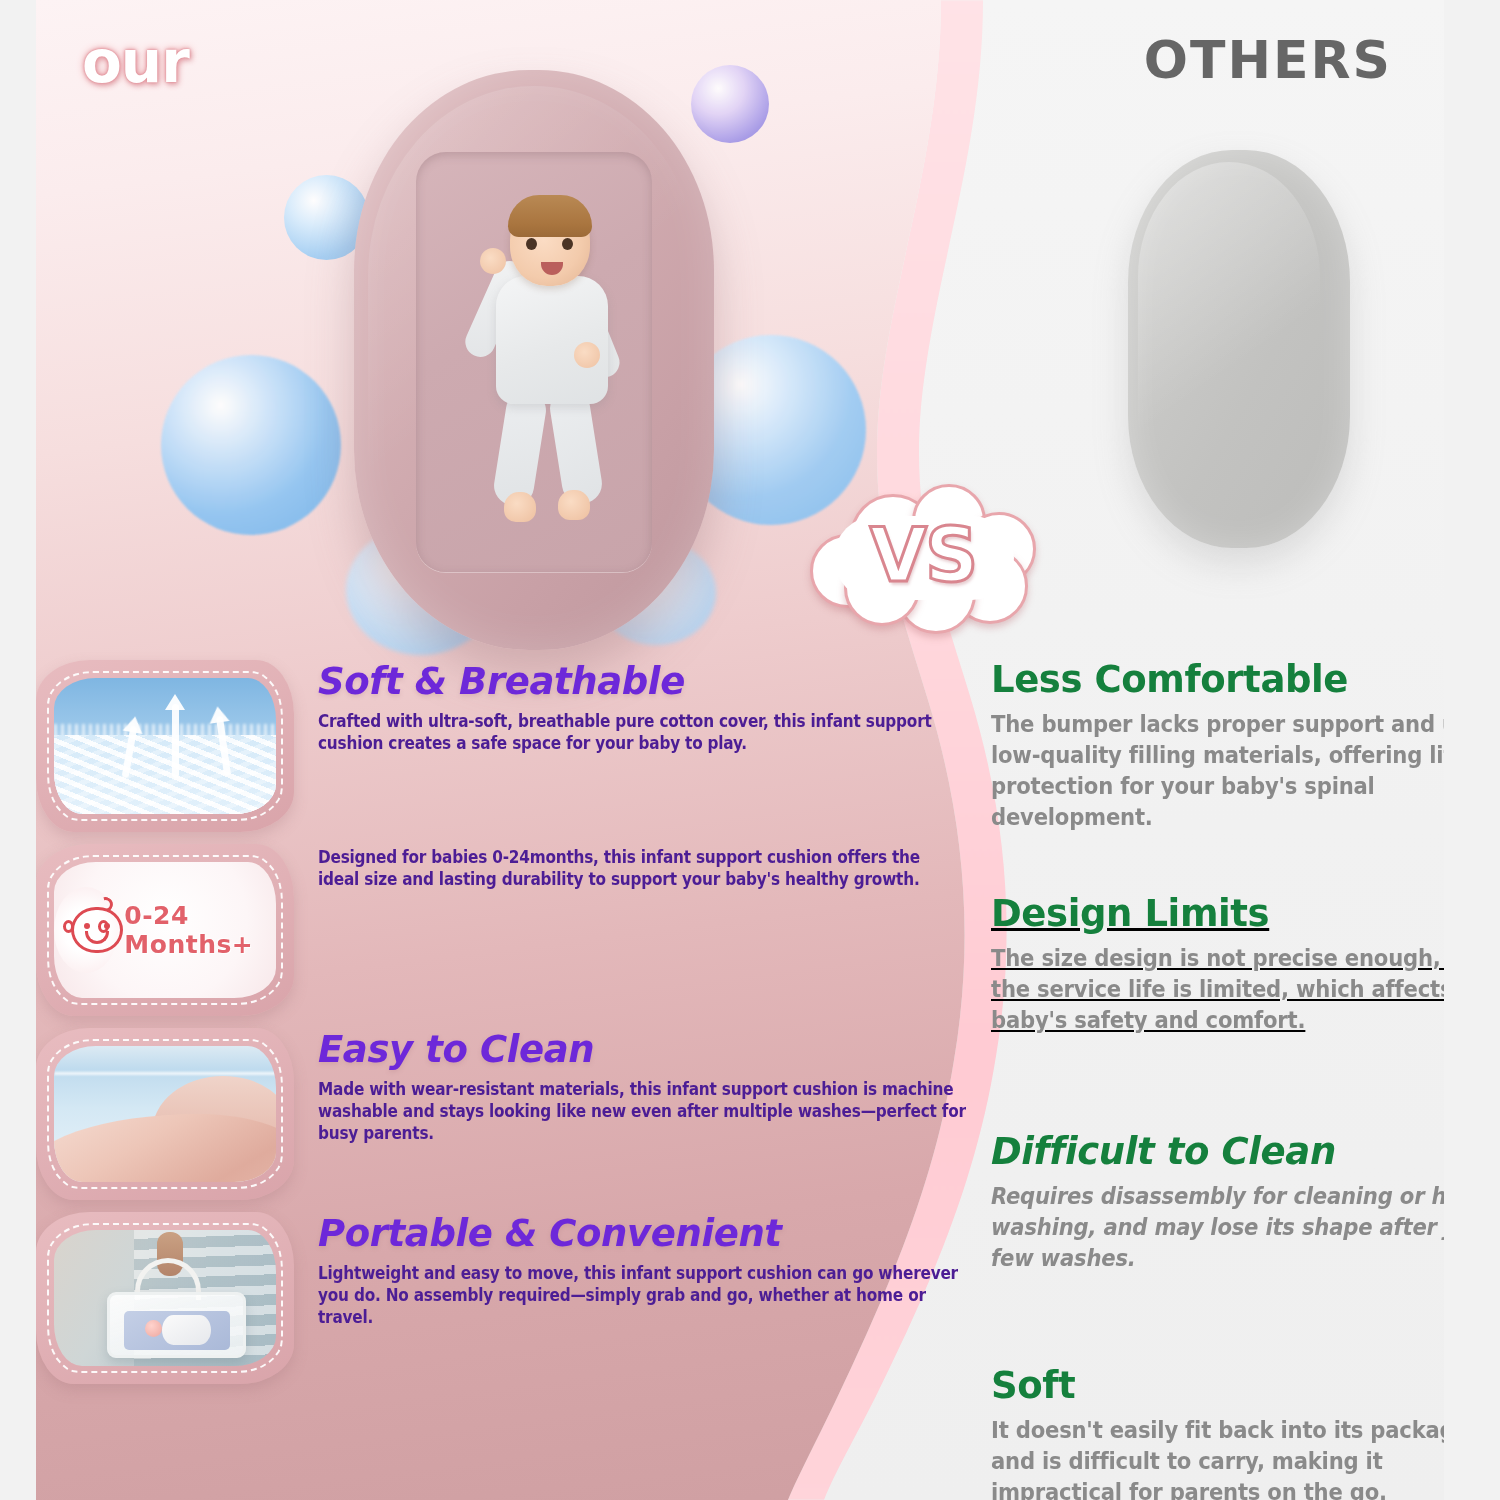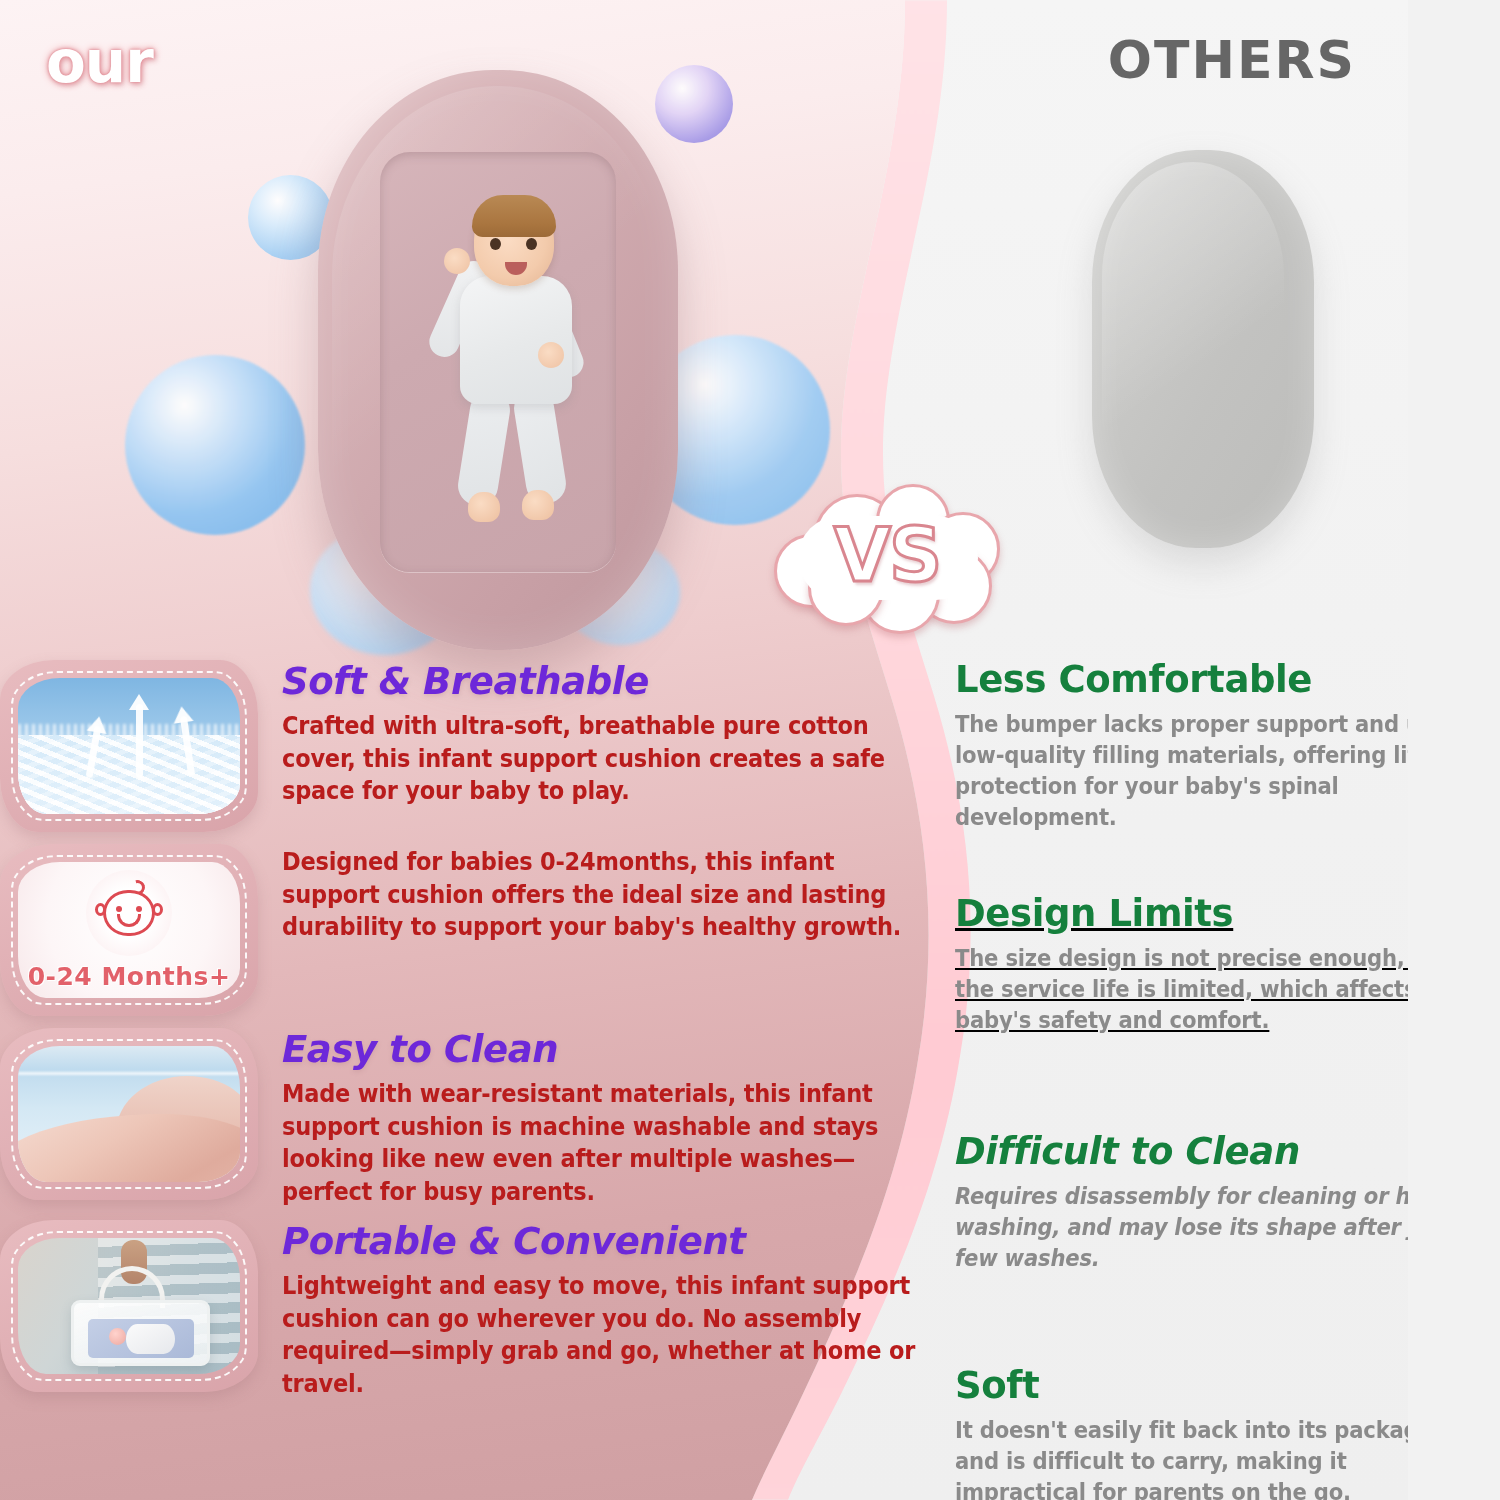--- a/index.html
+++ b/index.html
@@ -1,17 +1,17 @@
 <!DOCTYPE html>
 <html><head>
 <meta charset="utf-8">
 <style>
   html,body{margin:0;padding:0;}
   body{width:1500px;height:1500px;overflow:hidden;font-family:"Liberation Sans",sans-serif;background:#f2f2f2;}
-  .stage{position:relative;width:1408px;height:1500px;overflow:hidden;background:#f3f3f3;}
+  .stage{position:relative;width:1408px;height:1500px;overflow:hidden;background:#f3f3f3;margin-left:36px;}
 
   
   .right-bg{position:absolute;inset:0;background:linear-gradient(180deg,#f5f5f5 0%,#f1f1f1 55%,#efefef 100%);}
   .left-bg{position:absolute;left:0;top:0;width:1000px;height:1500px;
     background:linear-gradient(173deg,#fdf3f4 0%,#fbeced 12%,#f6dede 28%,#eecccd 44%,#e3b8ba 62%,#d8a8ab 80%,#cf9fa2 100%);
     clip-path:path("M0,0 L905,0 C905,140 862,260 846,380 C828,516 862,600 892,700 C926,812 940,930 918,1060 C898,1186 852,1290 800,1400 C778,1446 762,1476 752,1500 L0,1500 Z");}
   .edge-glow{position:absolute;left:0;top:0;width:1030px;height:1500px;
     background:linear-gradient(180deg,#ffe2e6 0%,#ffd6dc 40%,#ffc9d1 70%,#ffd2d8 100%);
     clip-path:path("M905,0 C905,140 862,260 846,380 C828,516 862,600 892,700 C926,812 940,930 918,1060 C898,1186 852,1290 800,1400 C778,1446 762,1476 752,1500 L788,1500 C800,1470 818,1440 840,1396 C894,1286 940,1182 960,1056 C982,926 968,808 934,696 C904,596 870,514 888,380 C904,258 947,140 947,0 Z");
     opacity:.95;filter:blur(1px);}
@@ -127,21 +127,21 @@
     background:repeating-linear-gradient(90deg,rgba(255,255,255,.75) 0 3px,rgba(255,255,255,0) 3px 7px);filter:blur(1.4px);}
   .arr{position:absolute;width:7px;background:rgba(255,255,255,.92);border-radius:4px;filter:blur(.4px);}
   .arr:after{content:"";position:absolute;left:-7px;top:-10px;border-left:10px solid transparent;
     border-right:10px solid transparent;border-bottom:16px solid rgba(255,255,255,.95);}
   .arr.a1{left:72px;top:48px;height:52px;transform:rotate(10deg);}
   .arr.a2{left:118px;top:26px;height:74px;}
   .arr.a3{left:166px;top:38px;height:60px;transform:rotate(-8deg);}
 
   
   .pic-age{position:absolute;inset:0;background:radial-gradient(circle at 50% 42%,#ffffff 0%,#fdf6f7 60%,#f7e7e9 100%);
-    display:flex;flex-direction:column;align-items:center;justify-content:center;gap:6px;}
+    display:flex;flex-direction:row;align-items:center;justify-content:center;gap:6px;}
   .face{position:relative;width:86px;height:86px;border-radius:50%;
     background:radial-gradient(circle at 50% 50%,#ffffff 40%,#fbeaec 100%);}
   .face .head{position:absolute;left:17px;top:20px;width:52px;height:46px;border-radius:26px/24px;
     border:3.5px solid #dd4a52;box-sizing:border-box;}
   .face .ear{position:absolute;top:33px;width:11px;height:13px;border-radius:50%;border:3.5px solid #dd4a52;box-sizing:border-box;}
   .face .ear.l{left:9px;} .face .ear.r{right:9px;}
   .face .curl{position:absolute;left:44px;top:10px;width:15px;height:15px;border-radius:50%;
     border:3.5px solid #dd4a52;border-left-color:transparent;border-bottom-color:transparent;box-sizing:border-box;transform:rotate(30deg);}
   .face .e{position:absolute;top:36px;width:6px;height:6px;border-radius:50%;background:#dd4a52;}
   .face .e.l{left:30px;} .face .e.r{left:50px;}
@@ -173,22 +173,22 @@
   .pic-bag .inside{position:absolute;left:10%;top:26%;width:80%;height:66%;border-radius:5px;
     background:linear-gradient(150deg,#c4cfe6,#aab9d8);}
   .pic-bag .minilounge{position:absolute;left:36%;top:12%;width:46%;height:76%;border-radius:26px/34px;
     background:linear-gradient(150deg,#fbfbfb,#e6e8ec);}
   .pic-bag .dot{position:absolute;left:20%;top:24%;width:17px;height:17px;border-radius:50%;
     background:radial-gradient(circle at 38% 34%,#ffd3cd,#eda79f);}
 
   .txt{flex:1;padding-top:2px;}
   .h-left{font-family:"DejaVu Sans",sans-serif;font-weight:bold;font-size:37px;color:#6d28d9;
     line-height:1.06;margin:0 0 9px 0;letter-spacing:-.4px;text-shadow:0 2px 4px rgba(170,120,128,.25);font-style:italic;}
-  .p-left{font-family:"DejaVu Sans Condensed","DejaVu Sans",sans-serif;font-weight:bold;font-size:25px;
-    color:#b91c1c;line-height:1.30;margin:0;letter-spacing:-.2px;}
+  .p-left{font-family:"DejaVu Sans Condensed","DejaVu Sans",sans-serif;font-weight:bold;font-size:17px;
+    color:#4c1d95;line-height:1.30;margin:0;letter-spacing:-.2px;}
 
   .col-right{position:absolute;left:955px;top:660px;width:525px;}
   .rrow{margin-bottom:38px;}
   .h-right{font-family:"DejaVu Sans",sans-serif;font-weight:bold;font-size:37px;color:#15803d;
     line-height:1.06;margin:0 0 10px 0;letter-spacing:-.4px;}
   .p-right{font-family:"DejaVu Sans Condensed","DejaVu Sans",sans-serif;font-weight:bold;font-size:23.5px;
     color:#8a8a8a;line-height:1.32;margin:0;letter-spacing:-.2px;}
   .r1{height:196px;} .r2{height:200px;text-decoration:underline;} .r3{height:196px;font-style:italic;}
 </style>
 </head>

